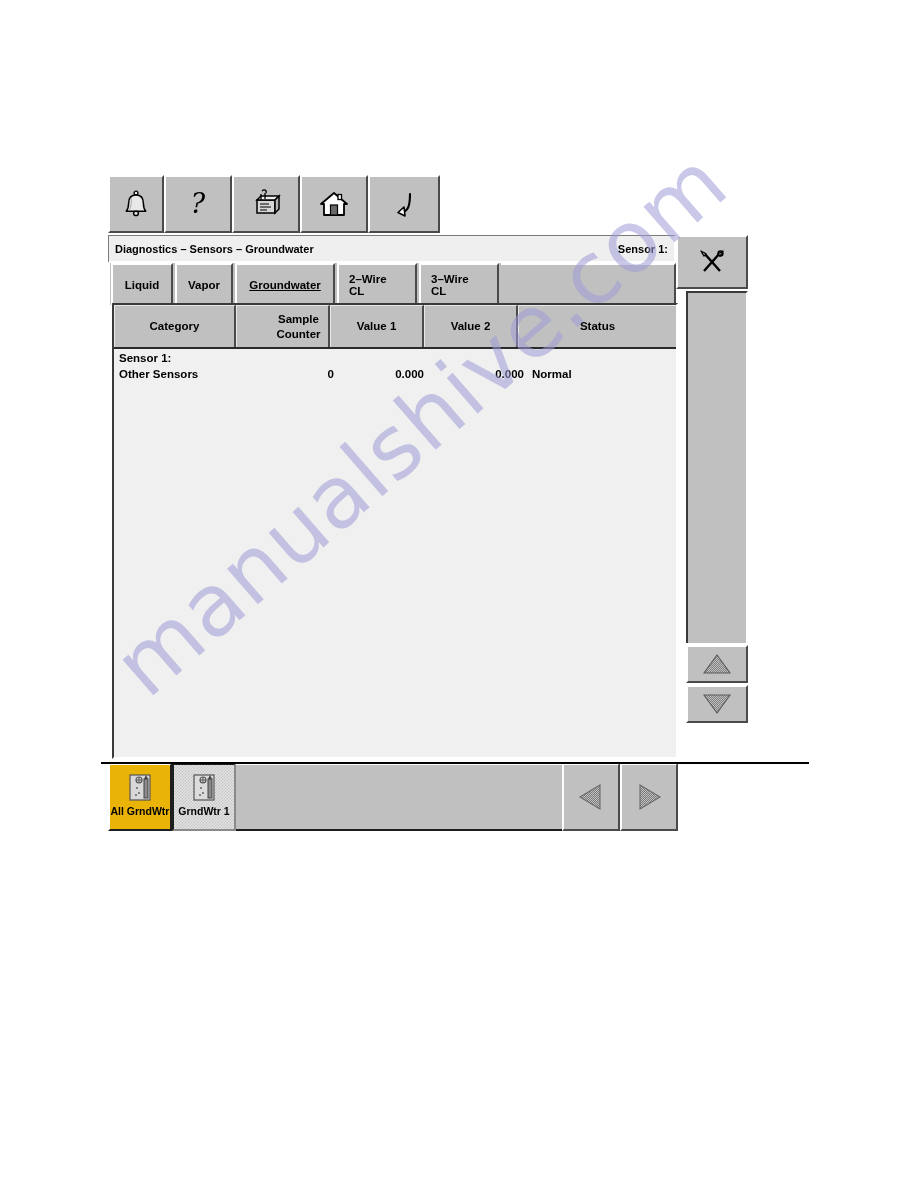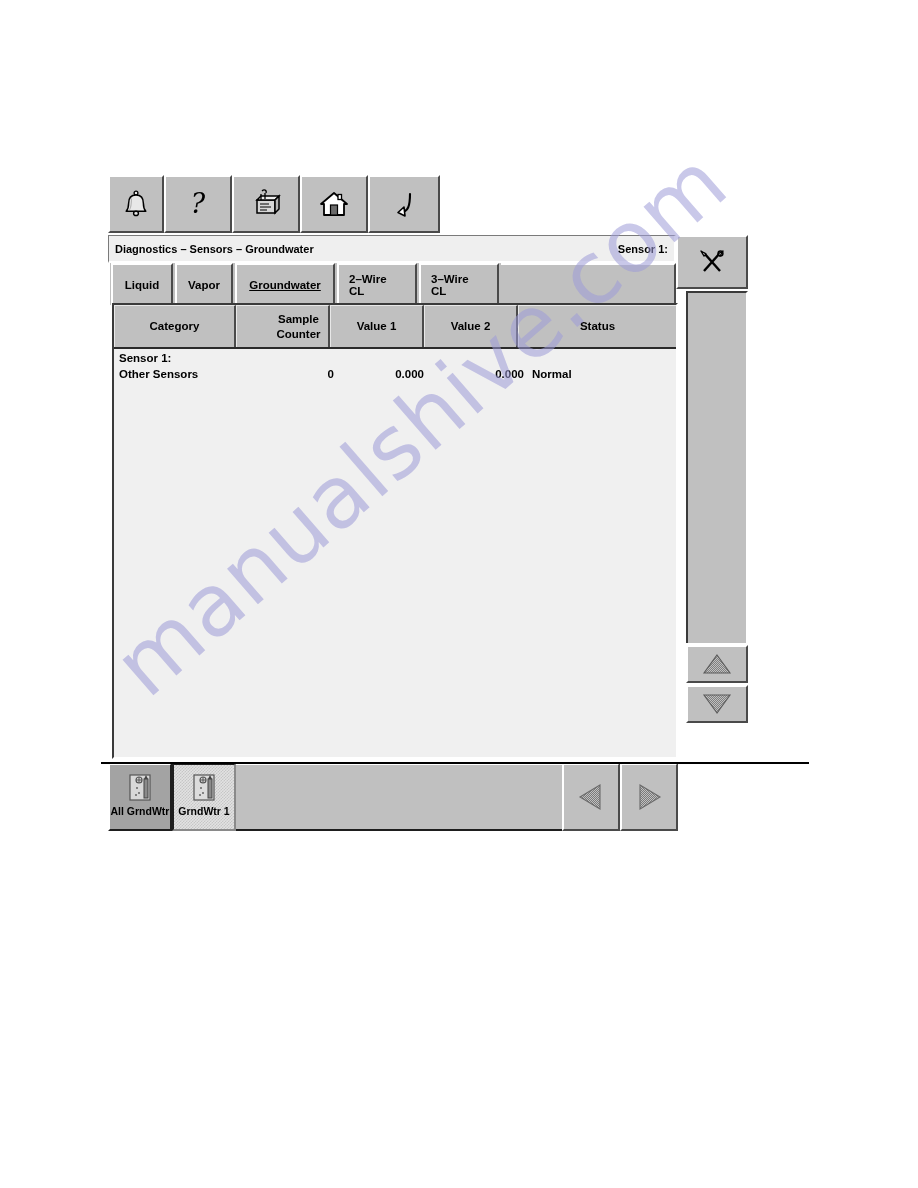--- a/index.html
+++ b/index.html
@@ -320,21 +320,21 @@
     display: flex;
     flex-direction: column;
     align-items: center;
     justify-content: flex-start;
     padding-top: 6px;
     font-size: 10.5px;
     font-weight: bold;
     color: #000;
   }
   .devtab.inactive {
-    background: #a3a3a3;
+    background: #eab308;
     border-top: 2px solid #ffffff;
     border-left: 2px solid #ffffff;
     border-right: 2px solid #1e1e1e;
     border-bottom: 2px solid #1e1e1e;
   }
   .devtab.active {
     background-color: #e2e2e2;
     background-image:
       linear-gradient(45deg, #c6c6c6 25%, transparent 25%, transparent 75%, #c6c6c6 75%),
       linear-gradient(45deg, #c6c6c6 25%, transparent 25%, transparent 75%, #c6c6c6 75%);

